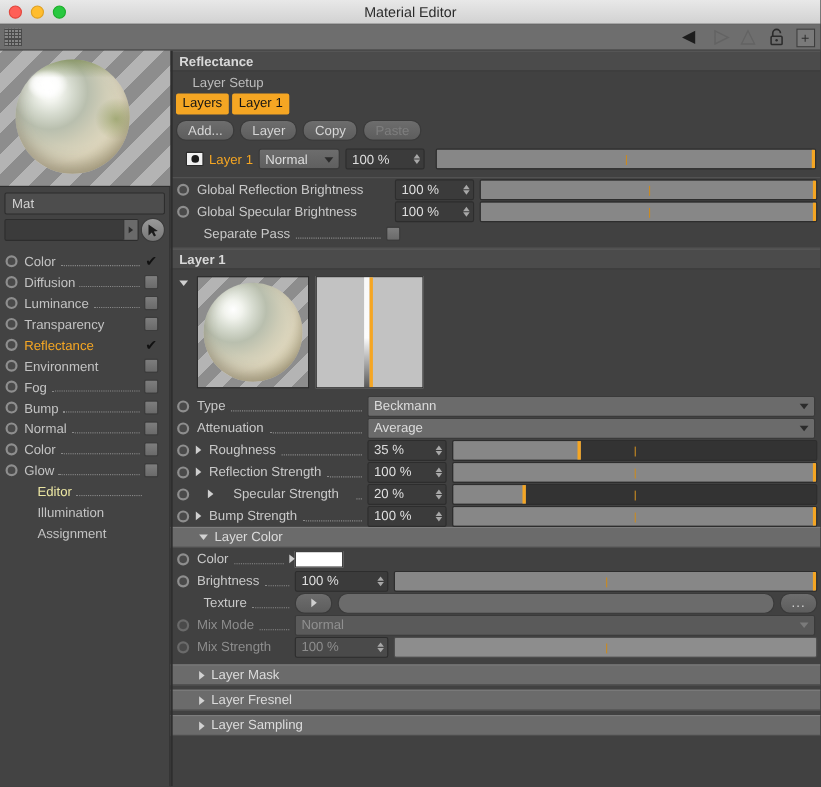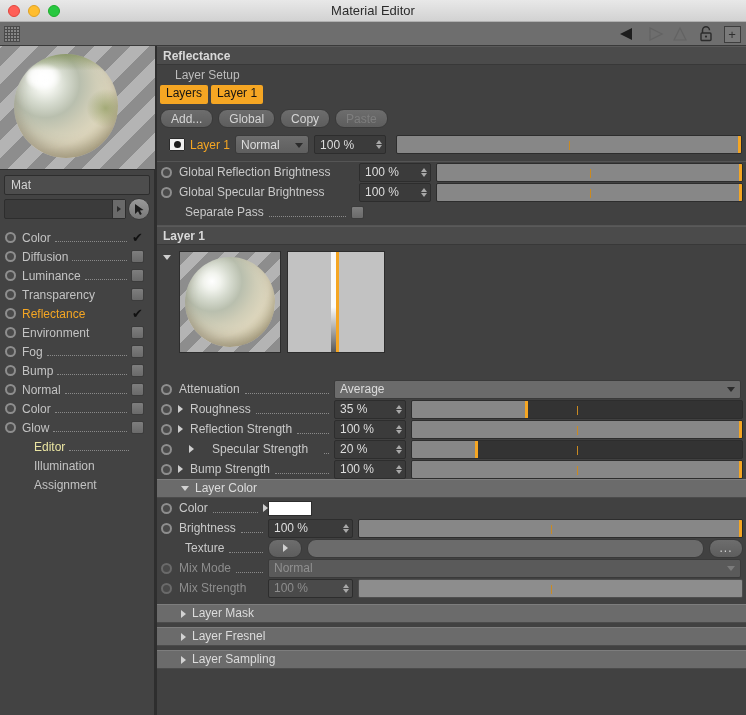--- a/index.html
+++ b/index.html
@@ -531,21 +531,21 @@
 
     <div class="subhead">Layer Setup</div>
 
     <div class="tabs">
       <div class="tab">Layers</div>
       <div class="tab">Layer 1</div>
     </div>
 
     <div class="btnrow">
       <div class="btn">Add...</div>
-      <div class="btn">Global</div>
+      <div class="btn">Layer</div>
       <div class="btn">Copy</div>
       <div class="btn disabled">Paste</div>
     </div>
 
     <div class="layerrow">
       <div class="eye">
           <div class="pupil"></div>
         </div>
       <div class="layerlabel">Layer 1</div>
       <div class="combo" style="width:74px;">
@@ -624,20 +624,29 @@
         <div class="tsphere"></div>
       </div>
       <div class="thumb2">
         <div class="shade"></div>
         <div class="curve"></div>
       </div>
     </div>
 
     <div id="layer1-rows">
         <div class="prow">
+          <div class="lbl-col" style="width:173px;">
+            <span class="radio"></span>
+            <span class="plabel">Type</span>
+            <span class="pdots"></span>
+          </div>
+          <div class="combo flat" style="flex:1;margin-right:2px;">
+            <span>Beckmann</span>
+            <span class="caret"></span>
+          </div>
         </div>
         <div class="prow">
           <div class="lbl-col" style="width:173px;">
             <span class="radio"></span>
             <span class="plabel">Attenuation</span>
             <span class="pdots"></span>
           </div>
           <div class="combo flat" style="flex:1;margin-right:2px;">
             <span>Average</span>
             <span class="caret"></span>

